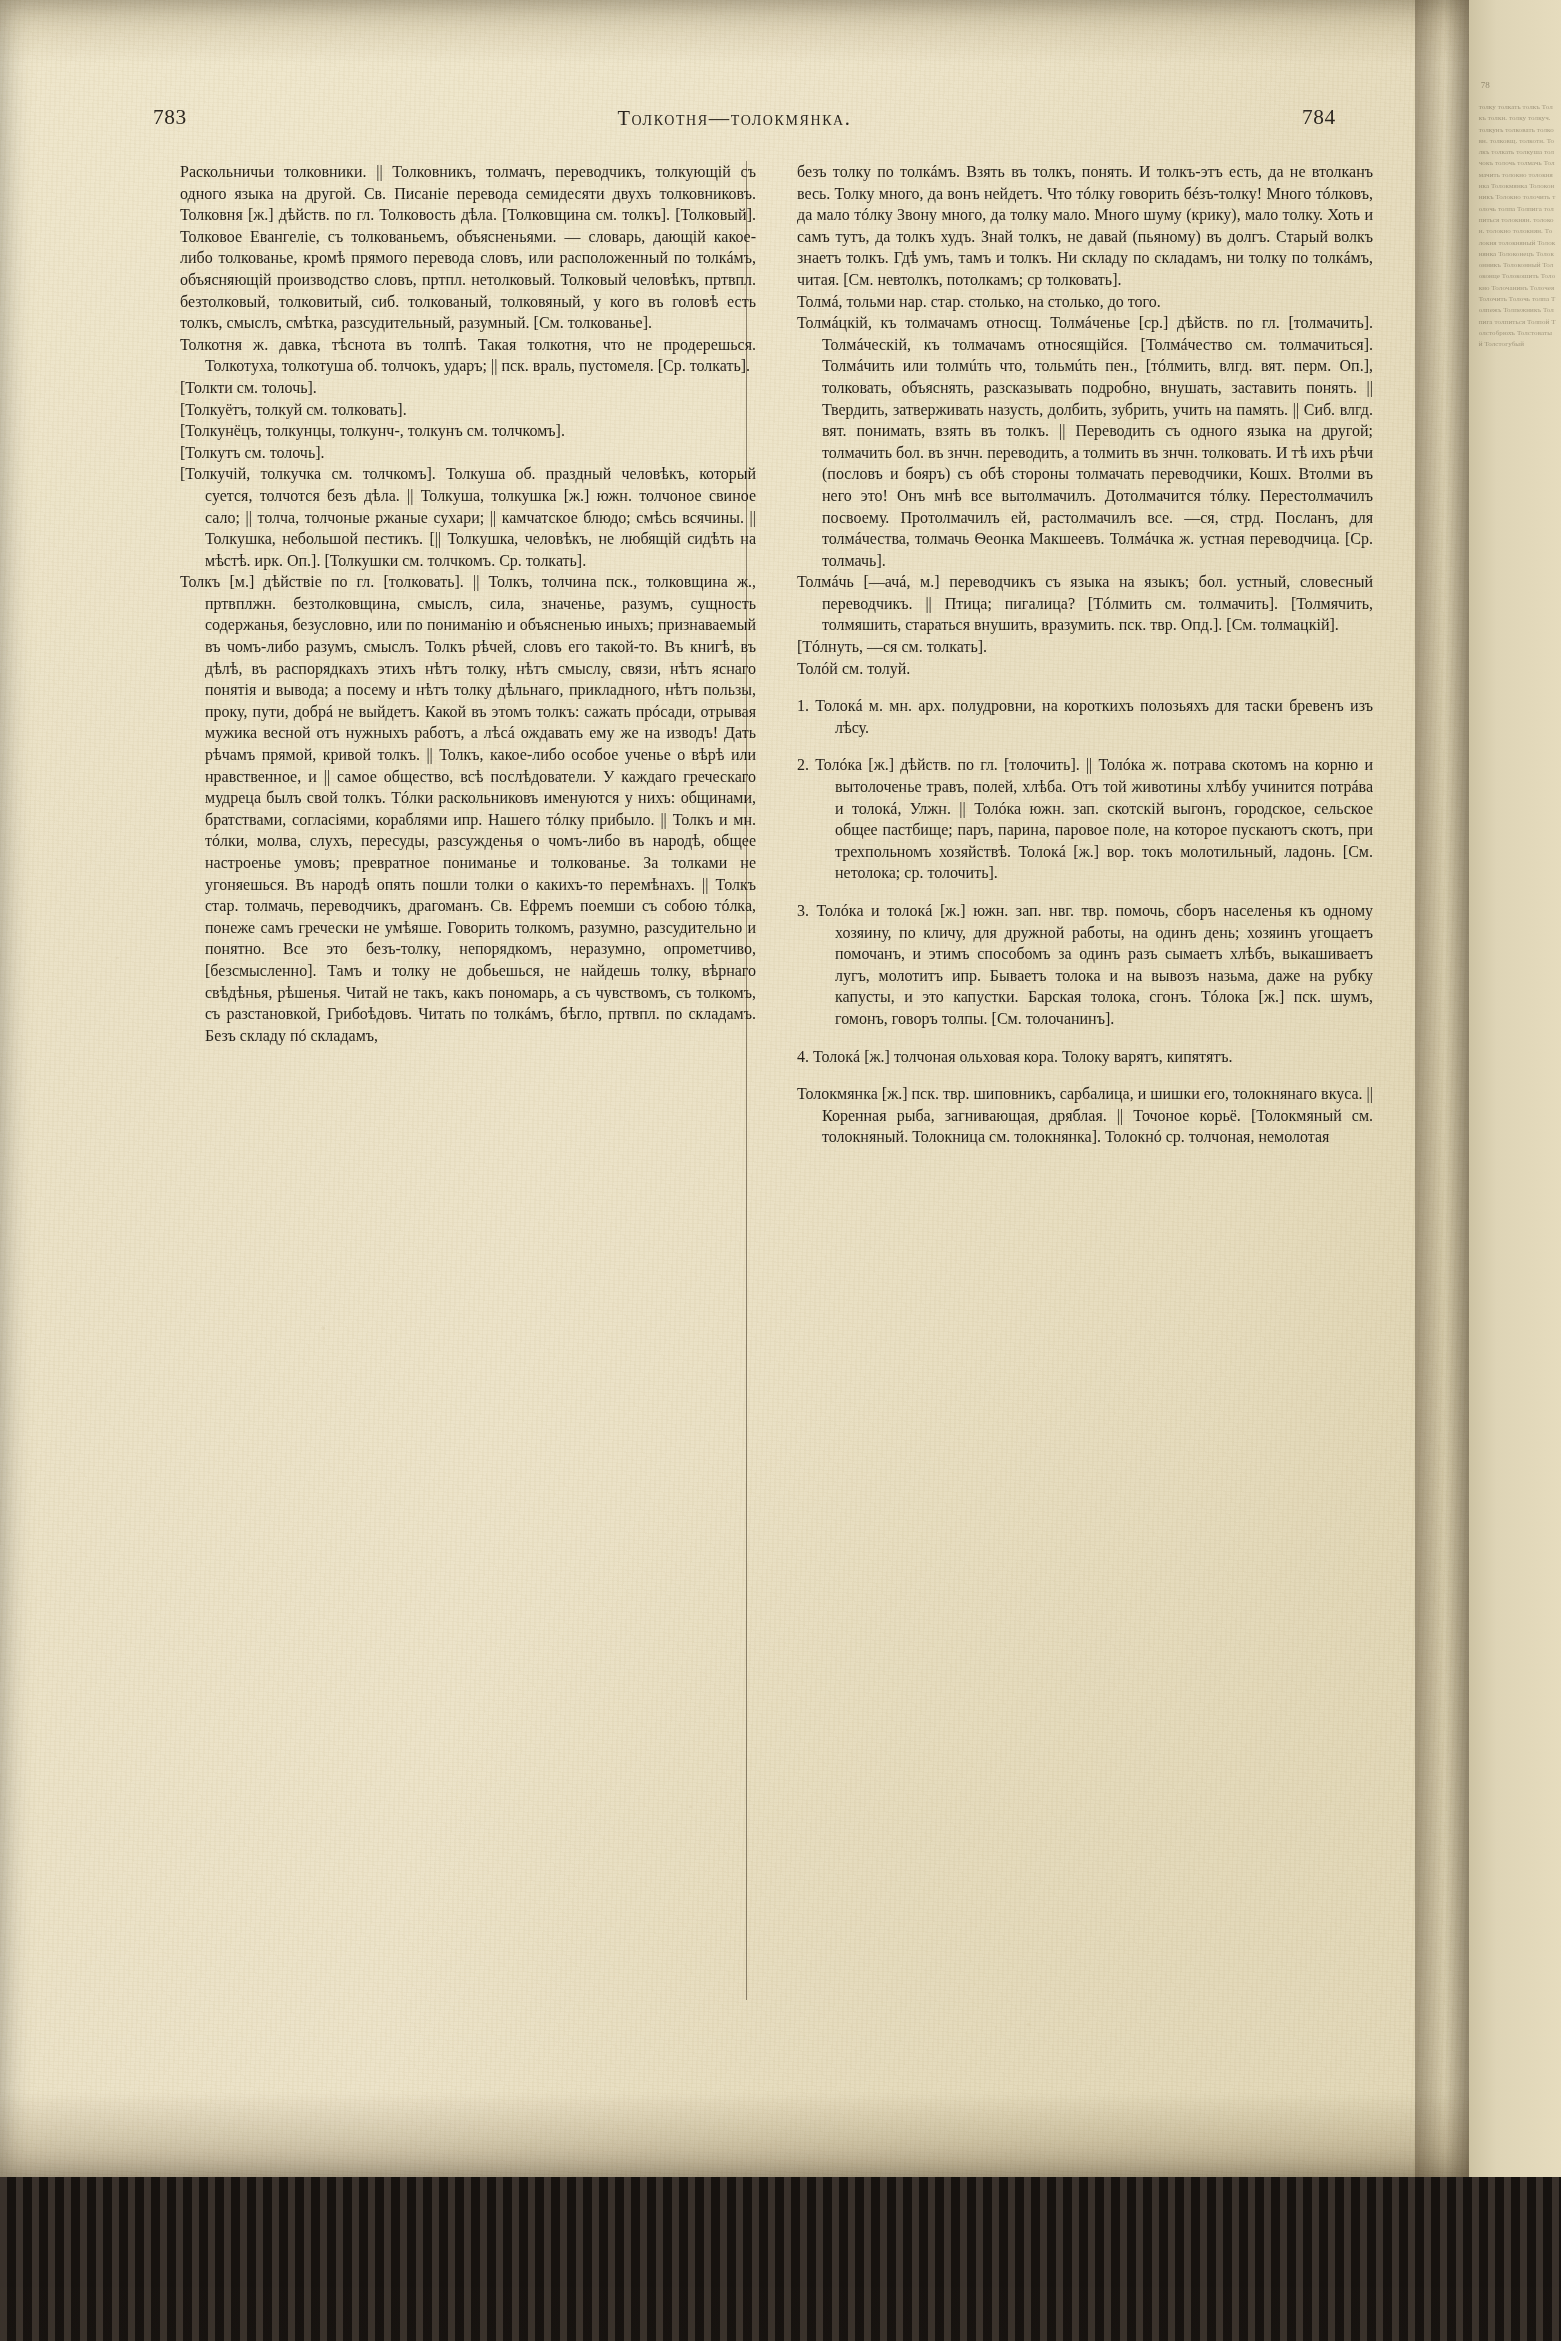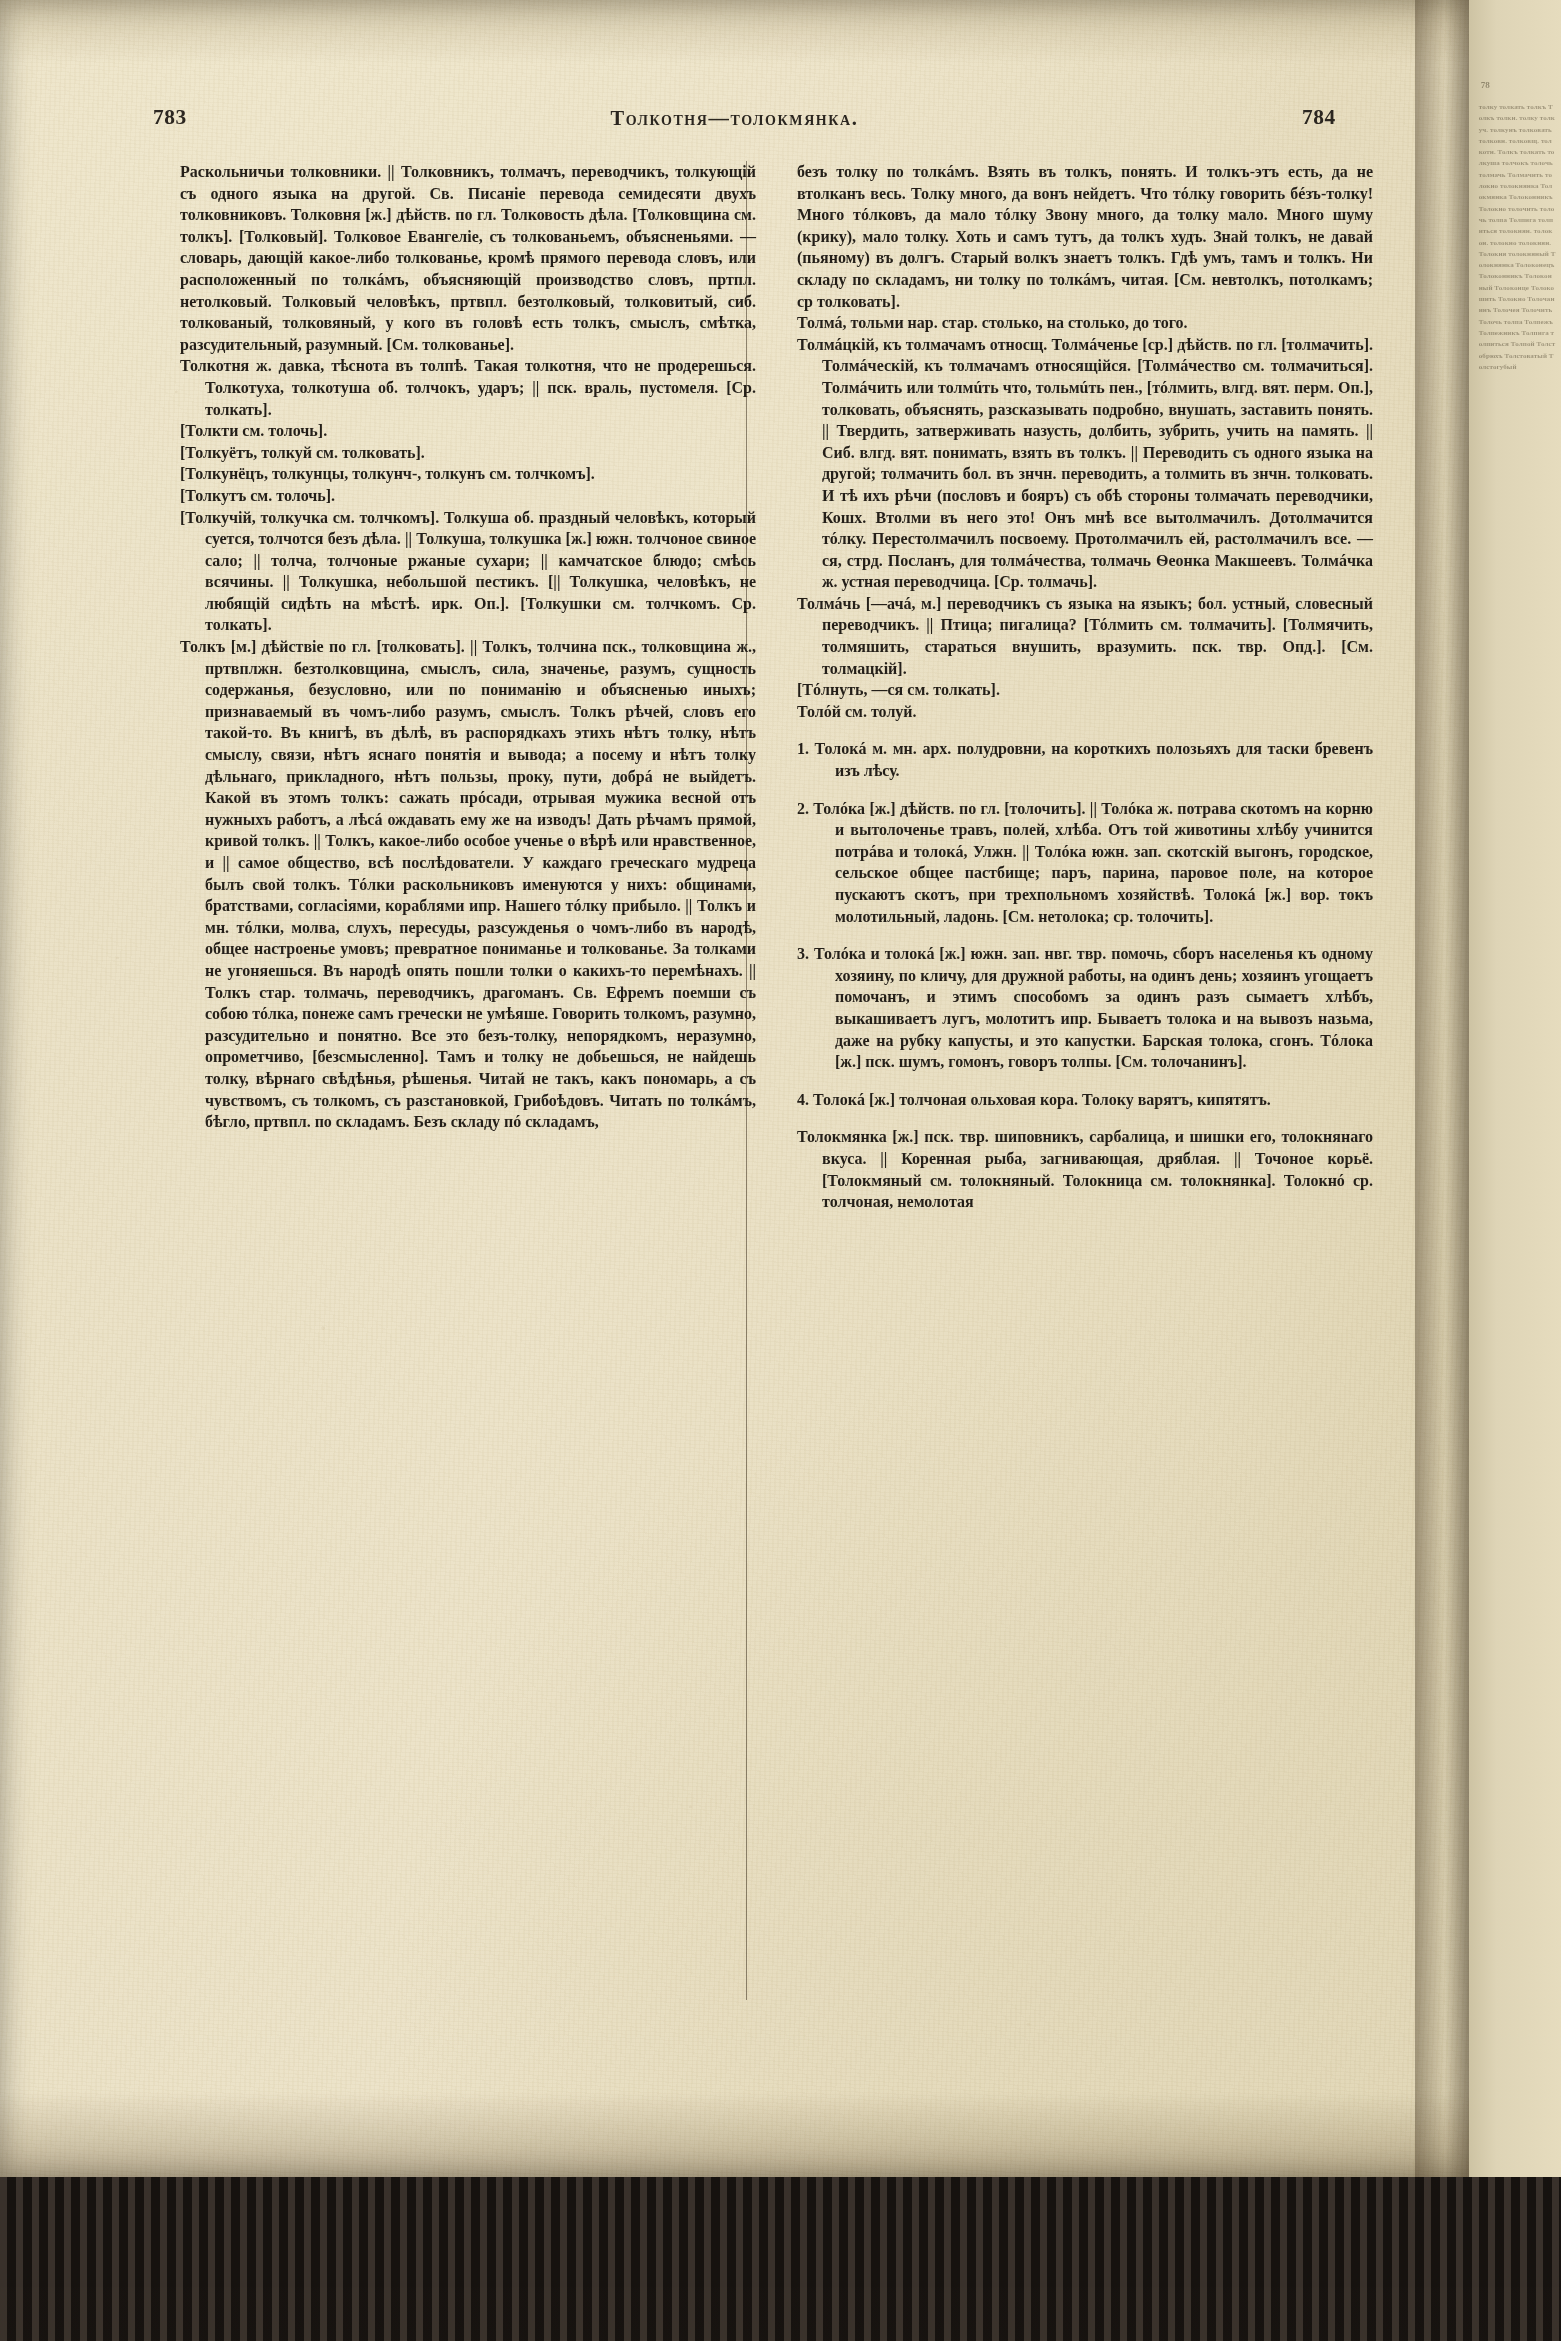--- a/index.html
+++ b/index.html
@@ -184,21 +184,21 @@
     background:
       repeating-linear-gradient(92deg, rgba(190,170,120,.055) 0 1.6px, rgba(0,0,0,0) 1.6px 4.8px),
       repeating-linear-gradient(3deg, rgba(170,150,100,.045) 0 1.1px, rgba(0,0,0,0) 1.1px 3.8px);
     mix-blend-mode: multiply;
     pointer-events: none;
   }
 </style>
 </head>
 <body>
 
-<div id="page" style="background: #ffffff; font-weight: bold;">
+<div id="page" style="background: #ffffff;">
 
   <div class="scanbed"></div>
   <div class="ribs"></div>
 
   <div class="nextleaf">
     <div class="ghost-pageno">78</div>
     <div class="ghost-col">толку толкать толкъ Толкъ толкн. толку толкуч. толкунъ толковать толковн. толковщ. толкотн. Толкъ толкать толкуша толчокъ толочь толмачь Толмачить толокно толокнянка Толокмянка Толоконникъ Толокно толочить толочь толпа Толпига толпиться толокнян. толокон. толокно толокнян. Толокня толокняный Толокнянка Толоконецъ Толоконникъ Толоконный Толоконце Толокошить Толокно Толочанинъ Толочея Толочить Толочь толпа Толпежъ Толпежникъ Толпига толпиться Толпой Толстобрюхъ Толстоватый Толстогубый</div>
   </div>
 
   <div class="leaf">

